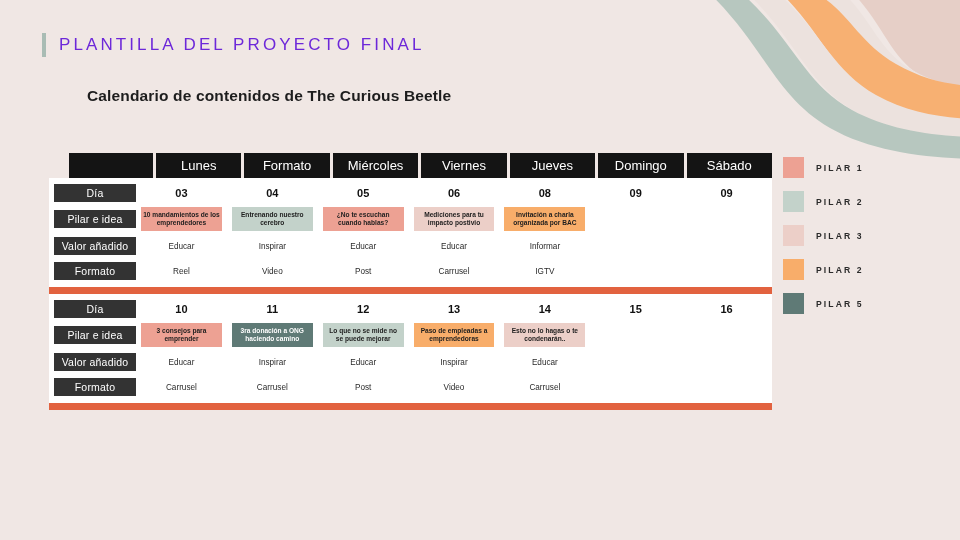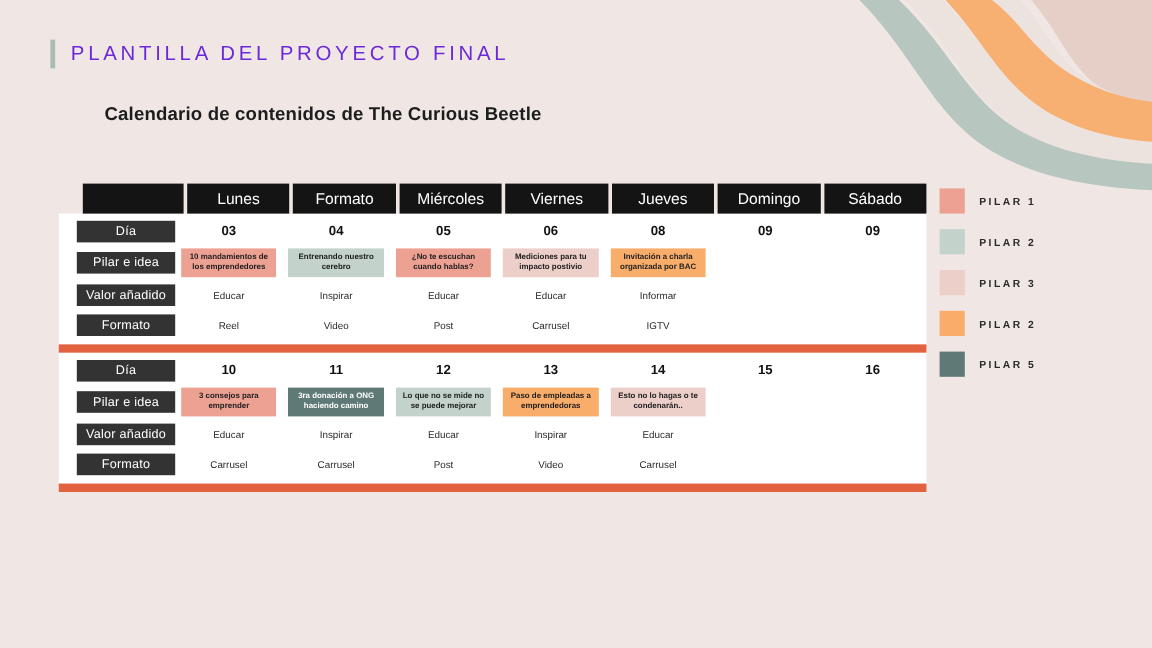--- a/index.html
+++ b/index.html
@@ -83,21 +83,21 @@
   }
   .sep-bar { height: 7px; background: #e2623f; width: 100%; }
 
   .body-row { display: flex; align-items: center; min-height: 22px; }
   .row-label {
     background: #333333;
     color: #ffffff;
     font-size: 10.5px;
     text-align: center;
     padding: 3px 0;
-    margin-left: 15px;
+    margin-left: 5px;
     width: 82px;
     flex: 0 0 82px;
     letter-spacing: 0.2px;
   }
   .cell {
     flex: 1 1 0;
     min-width: 0;
     text-align: center;
     padding: 0 3px;
   }

